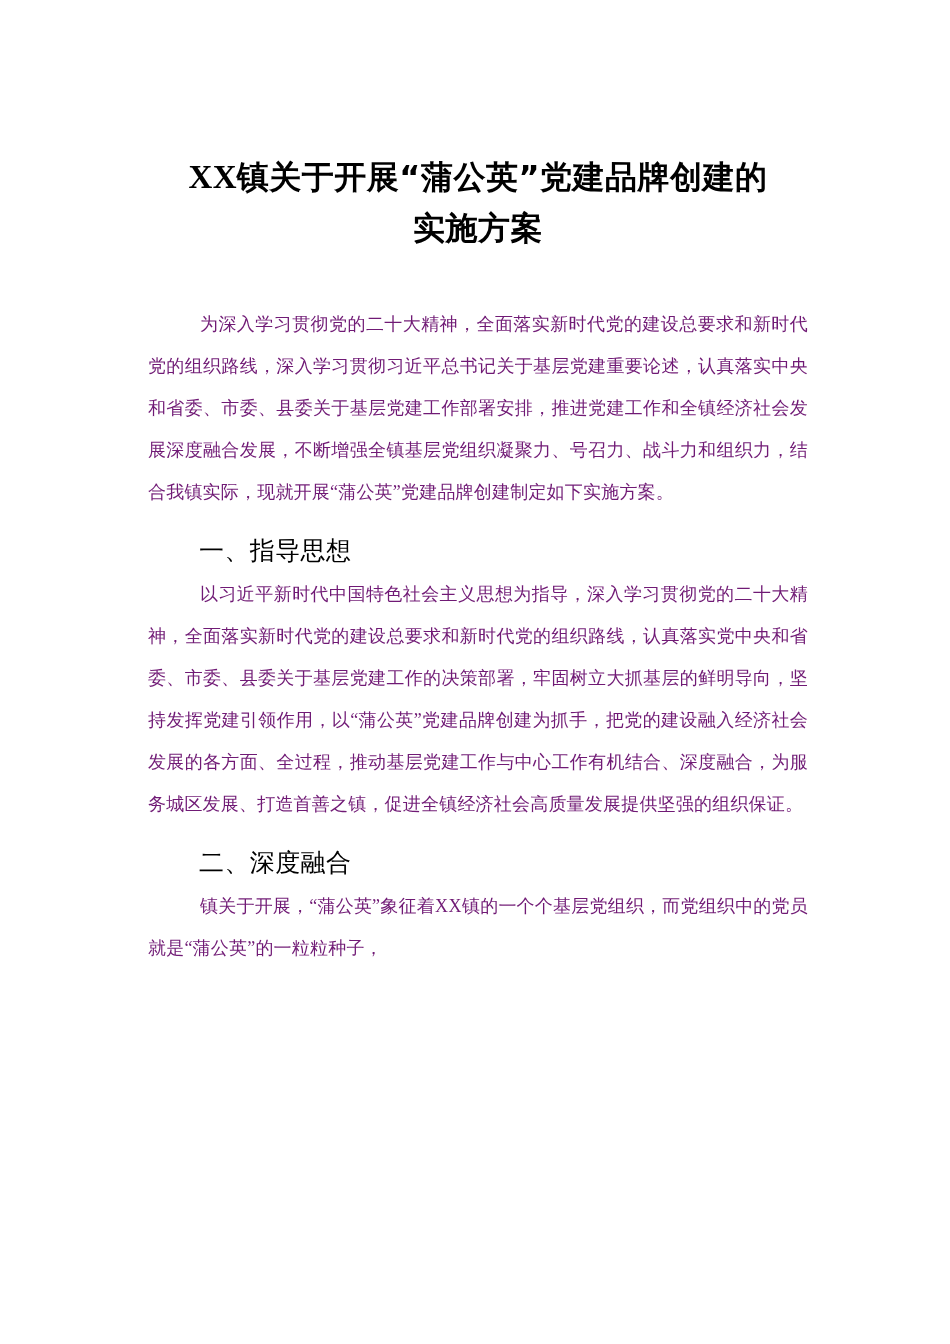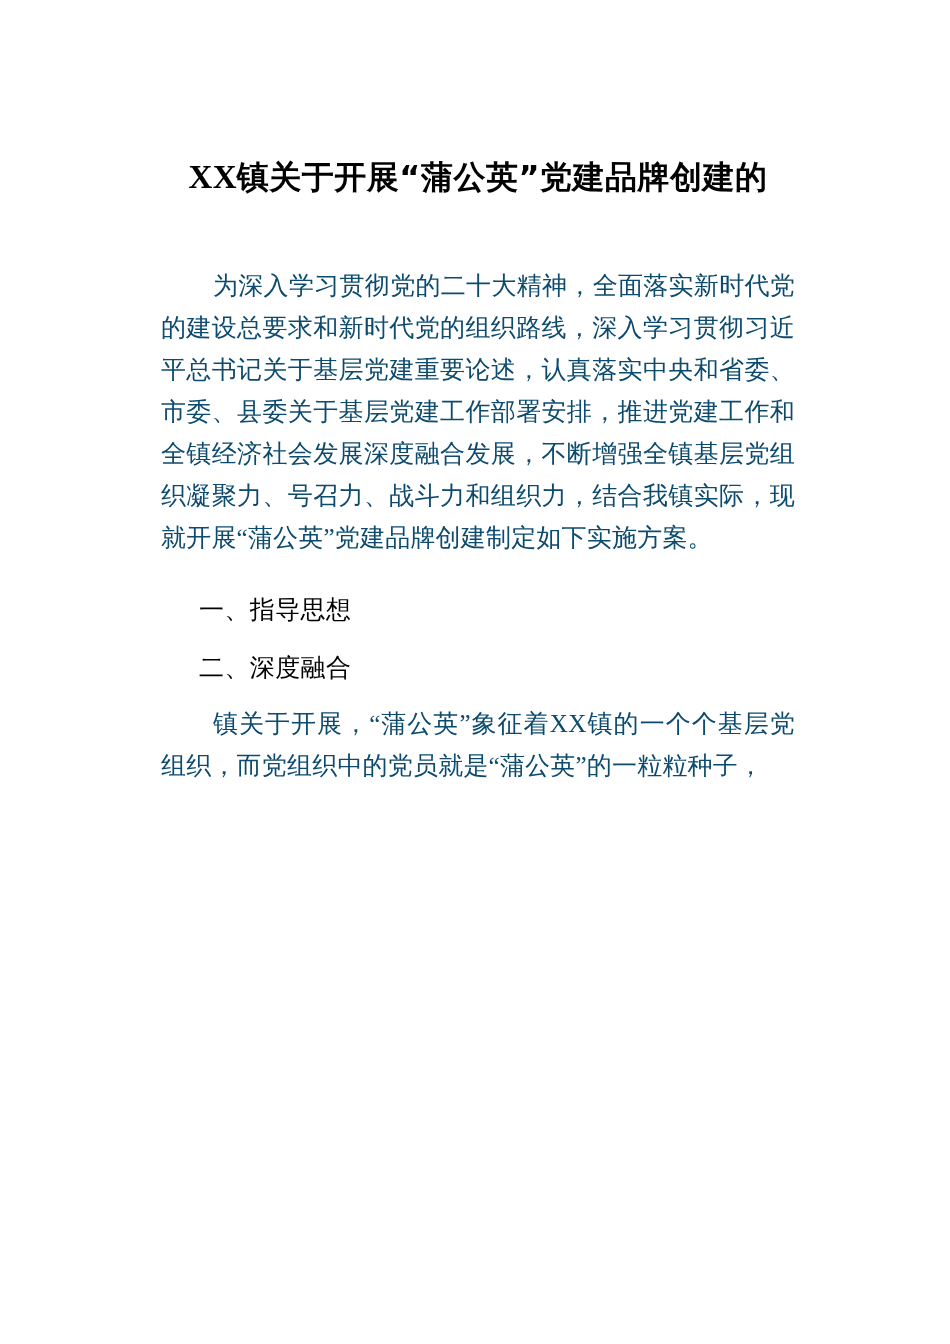--- a/index.html
+++ b/index.html
@@ -57,27 +57,27 @@
     font-family: "DejaVu Sans", "Liberation Sans", sans-serif;
     font-weight: 400;
     font-size: 25px;
     line-height: 42px;
     color: #000000;
     letter-spacing: 0.4px;
   }
 
   
   .body-para {
-    margin: 14px;
+    margin: 1px;
     padding-top: 0;
     text-indent: 52px;
     font-family: "Liberation Serif", "DejaVu Serif", serif;
-    font-size: 25px;
+    font-size: 18px;
     line-height: 42px;
-    color: #0c4a6e;
+    color: #701a75;
     text-align: justify;
     text-justify: inter-ideograph;
     letter-spacing: 0.2px;
     font-weight: 400;
   }
 
   .body-para.first {
     padding-top: 48px;
   }
 
@@ -92,23 +92,25 @@
   }
 </style>
 </head>
 <body>
 
 <div class="page">
   <div class="content">
 
     <h1 class="doc-title">
       <span class="title-line"><span>XX</span><span class="cjk">镇关于开展“蒲公英”党建品牌创建的</span></span>
+      <span class="title-line cjk">实施方案</span>
     </h1>
 
     <p class="body-para first">为深入学习贯彻党的二十大精神，全面落实新时代党的建设总要求和新时代党的组织路线，深入学习贯彻习近平总书记关于基层党建重要论述，认真落实中央和省委、市委、县委关于基层党建工作部署安排，推进党建工作和全镇经济社会发展深度融合发展，不断增强全镇基层党组织凝聚力、号召力、战斗力和组织力，结合我镇实际，现就开展“蒲公英”党建品牌创建制定如下实施方案。</p>
 
     <h2 class="section-heading">一、指导思想</h2>
+    <p class="body-para">以习近平新时代中国特色社会主义思想为指导，深入学习贯彻党的二十大精神，全面落实新时代党的建设总要求和新时代党的组织路线，认真落实党中央和省委、市委、县委关于基层党建工作的决策部署，牢固树立大抓基层的鲜明导向，坚持发挥党建引领作用，以“蒲公英”党建品牌创建为抓手，把党的建设融入经济社会发展的各方面、全过程，推动基层党建工作与中心工作有机结合、深度融合，为服务城区发展、打造首善之镇，促进全镇经济社会高质量发展提供坚强的组织保证。</p>
 
     <h2 class="section-heading">二、深度融合</h2>
     <p class="body-para"><span>镇关于开展，“蒲公英”象征着</span><span class="latin">XX</span><span>镇的一个个基层党组织，而党组织中的党员就是“蒲公英”的一粒粒种子，</span></p>
 
   </div>
 </div>
 
 </body></html>

